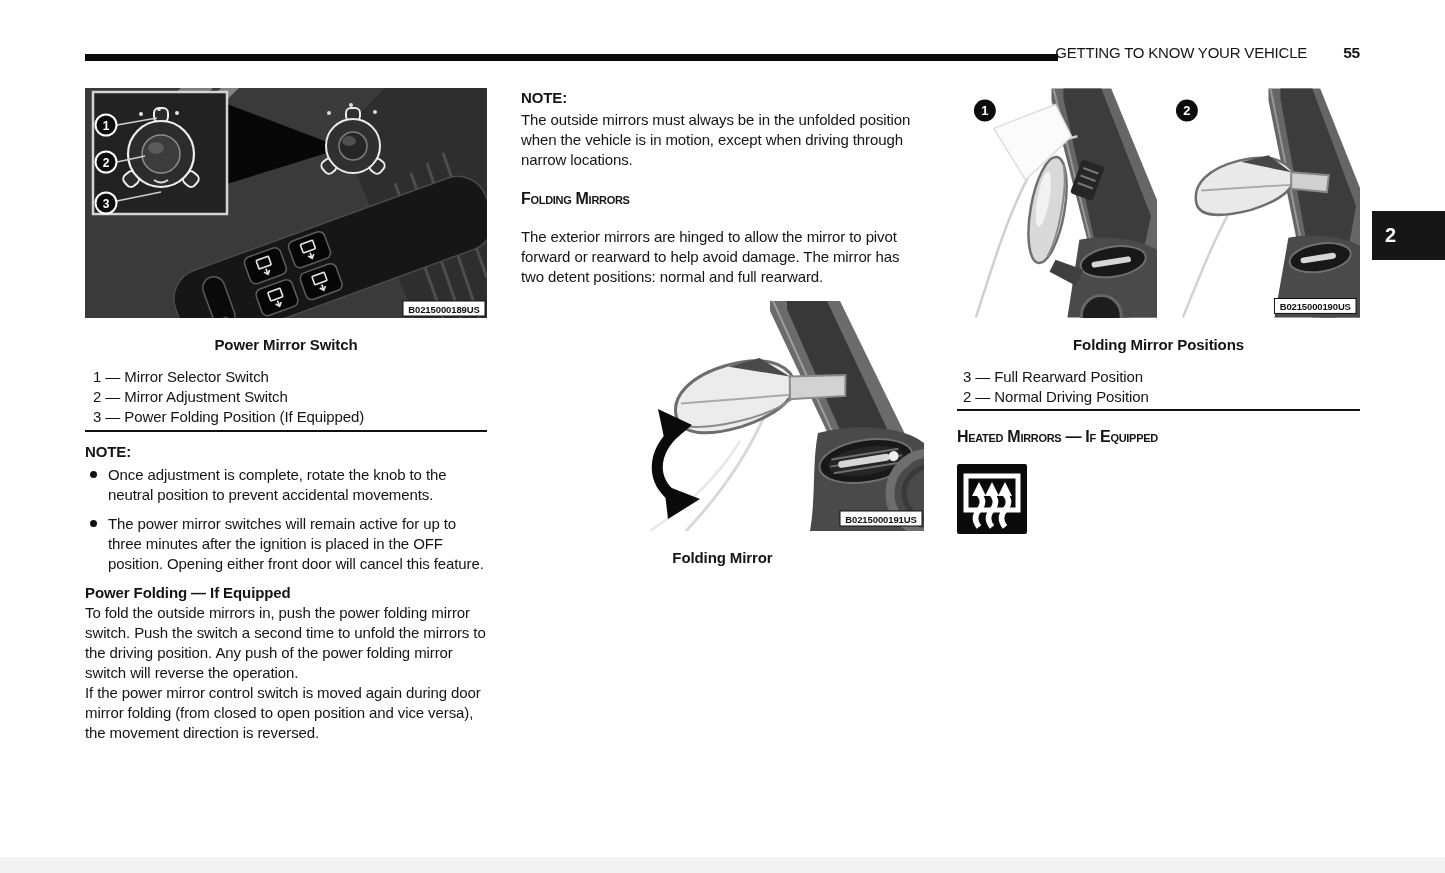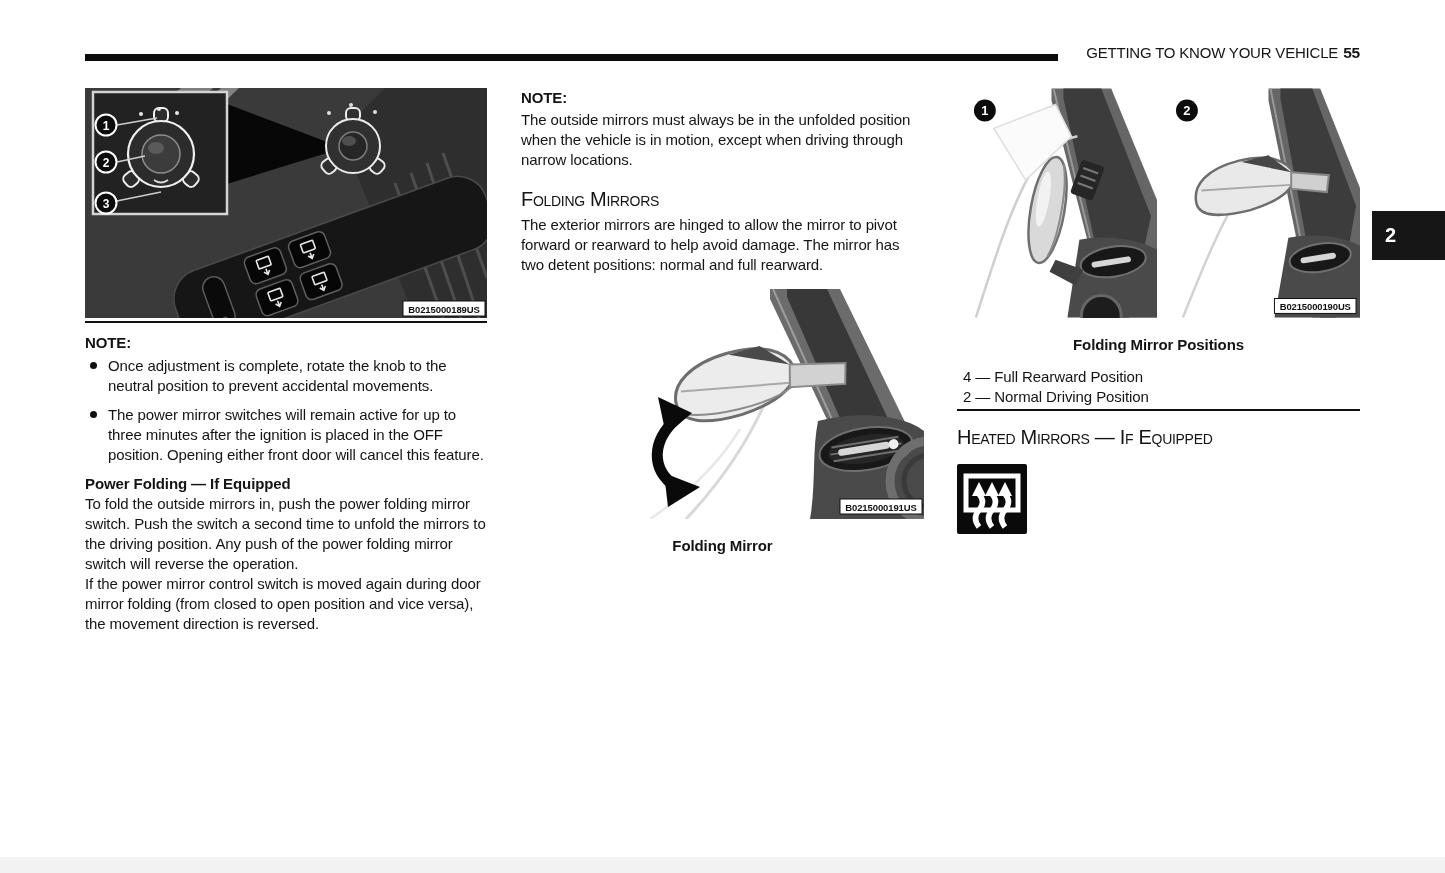--- a/index.html
+++ b/index.html
@@ -5,21 +5,21 @@
   html,body{margin:0;padding:0;}
   body{
     width:1445px;height:873px;position:relative;overflow:hidden;
     background:#ffffff;color:#141414;
     font-family:"Liberation Sans", sans-serif;
     -webkit-font-smoothing:antialiased;
   }
   .edge-bottom{position:absolute;left:0;top:857px;width:1445px;height:16px;background:#f2f2f2;}
   
   .header-rule{position:absolute;left:85px;top:54px;width:973px;height:7px;background:#0c0c0c;}
-  .header{position:absolute;top:44px;left:1000px;width:360px;display:flex;justify-content:flex-end;align-items:baseline;gap:5px;font-size:15px;letter-spacing:-0.2px;white-space:nowrap;}
+  .header{position:absolute;top:44px;left:1000px;width:360px;display:flex;justify-content:flex-end;align-items:baseline;gap:36px;font-size:15px;letter-spacing:-0.2px;white-space:nowrap;}
   .header .title{font-weight:400;color:#151515;}
   .header .num{font-weight:700;font-size:15.5px;}
   
   .side-tab{position:absolute;left:1372px;top:211px;width:73px;height:49px;background:#161616;color:#fff;
     font-size:20px;font-weight:700;display:flex;align-items:center;padding-left:13px;box-sizing:border-box;}
   
   .col{position:absolute;top:88px;font-size:15px;line-height:20px;letter-spacing:-0.1px;}
   .col-left{left:85px;width:402px;}
   .col-mid{left:521px;width:403px;}
   .col-right{left:957px;width:403px;}
@@ -32,23 +32,23 @@
   .hrule.r{margin-top:2px;}
   .note-label{font-weight:700;margin-top:10px;}
   .note-label.first{margin-top:0;margin-bottom:2px;}
   .bullets{margin-top:3px;}
   .bullet{display:flex;margin-bottom:9px;padding-left:5px;}
   .dot{width:7px;height:7px;border-radius:50%;background:#101010;margin:6px 11px 0 0;flex:none;}
   .btext{flex:1;}
   .subheading{font-weight:700;}
   .para{margin-top:0;}
   .para.second{}
-  .sc-heading{font-variant:small-caps;font-size:20px;line-height:28px;font-weight:400;letter-spacing:-0.3px;margin-top:15px;}
+  .sc-heading{font-variant:small-caps;font-size:16px;line-height:28px;font-weight:700;letter-spacing:-0.3px;margin-top:15px;}
   .sc-heading.r{margin-top:12px;}
-  .body-para{margin-top:2px;}
+  .body-para{margin-top:14px;}
   .fig2wrap{margin-top:14px;margin-left:101px;width:302px;}
   .figrow{display:flex;gap:14px;margin-left:3px;}
   .heated{display:flex;margin-top:13px;}
   .hicon{flex:none;width:70px;height:70px;}
   .htext{margin-left:14px;flex:1;line-height:20px;}
   .ref-arrow{vertical-align:-3px;margin:0 4px 0 5px;}
 </style>
 </head>
 <body>
 
@@ -144,21 +144,27 @@
         <circle cx="21" cy="115" r="10.5" fill="#0c0c0c" stroke="#ffffff" stroke-width="2"></circle>
         <text x="21" y="119.5" text-anchor="middle" font-size="12" font-weight="bold" fill="#ffffff">3</text>
       </g>
     </g>
     <g>
       <rect x="318" y="213" width="82" height="15" fill="#ffffff" stroke="#111111" stroke-width="1"></rect>
       <text x="359" y="224.5" text-anchor="middle" font-size="9.5" font-weight="bold" fill="#111111">B0215000189US</text>
     </g>
   </svg>
 
-
+  <div class="figcaption">Power Mirror Switch</div>
+
+  <div class="legend">
+    <div class="legend-row">1 — Mirror Selector Switch</div>
+    <div class="legend-row">2 — Mirror Adjustment Switch</div>
+    <div class="legend-row">3 — Power Folding Position (If Equipped)</div>
+  </div>
   <div class="hrule"></div>
 
   <div class="note-label">NOTE:</div>
   <div class="bullets">
     <div class="bullet">
       <span class="dot"></span>
       <span class="btext">Once adjustment is complete, rotate the knob to the neutral position to prevent accidental movements.</span>
     </div>
     <div class="bullet">
       <span class="dot"></span>
@@ -281,21 +287,21 @@
       <g>
         <rect x="104" y="211" width="82" height="15" fill="#ffffff" stroke="#111111" stroke-width="1"></rect>
         <text x="145" y="222.5" text-anchor="middle" font-size="9.5" font-weight="bold" fill="#111111">B0215000190US</text>
       </g>
     </svg>
   </div>
 
   <div class="figcaption">Folding Mirror Positions</div>
 
   <div class="legend">
-    <div class="legend-row r">4 — Full Rearward Position</div>
+    <div class="legend-row r">3 — Full Rearward Position</div>
     <div class="legend-row r">2 — Normal Driving Position</div>
   </div>
   <div class="hrule r"></div>
 
   <div class="sc-heading r">Heated Mirrors — If Equipped</div>
 
   <div class="heated">
     <svg class="hicon" viewBox="0 0 70 70" role="img">
       <rect width="70" height="70" rx="2" fill="#0a0a0a"></rect>
       <rect x="9" y="12" width="52" height="34" fill="none" stroke="#ffffff" stroke-width="5"></rect>

